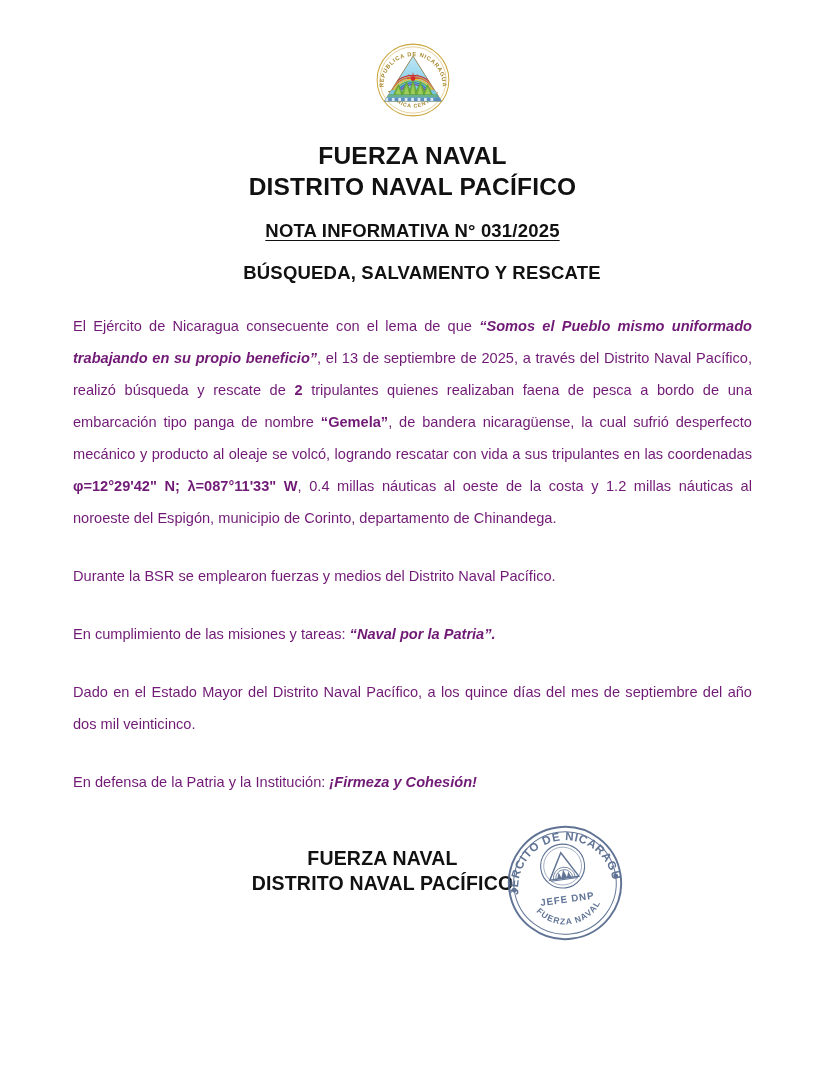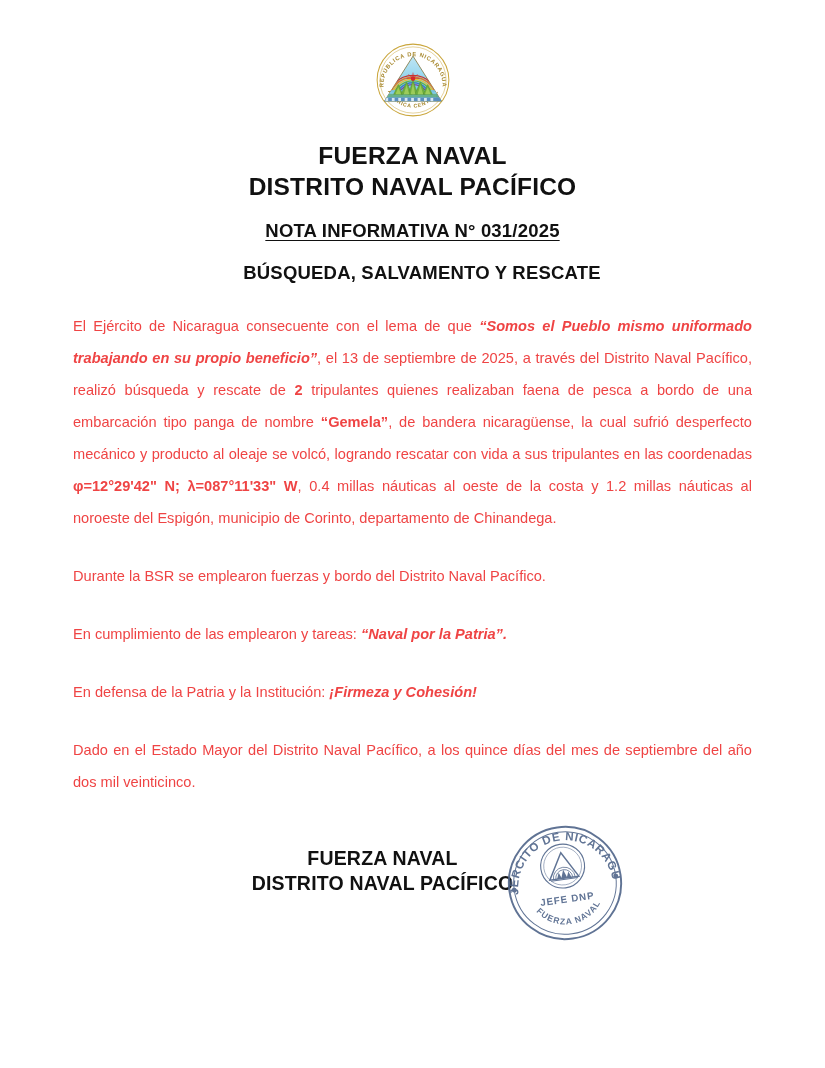--- a/index.html
+++ b/index.html
@@ -78,21 +78,21 @@
     padding-right: 73px;
     box-sizing: border-box;
     margin-top: 26px;
   }
   p.para {
     font-size: 14.6px;
     line-height: 32px;
     text-align: justify;
     text-justify: inter-word;
     margin: 0 0 26px 0;
-    color: #ef4444;
+    color: #701a75;
   }
   p.para:last-child { margin-bottom: 0; }
 
   b, .b { font-weight: bold; }
   .bi { font-weight: bold; font-style: italic; }
 
   
   .sign-area {
     position: relative;
     margin-top: 36px;
@@ -215,27 +215,27 @@
       <span class="u">NOTA INFORMATIVA N° 031/2025</span>
     </div>
     <div class="subject-line">BÚSQUEDA, SALVAMENTO Y RESCATE</div>
   </div>
 
   <div class="body-block">
 
     <p class="para"><span>El Ejército de Nicaragua consecuente con el lema de que </span><span class="bi">“Somos el Pueblo mismo uniformado trabajando en su propio beneficio”</span><span>, el 13 de septiembre de 2025, a través del Distrito Naval Pacífico, realizó búsqueda y rescate de </span><span class="b">2</span><span> tripulantes quienes realizaban faena de pesca a bordo de una embarcación tipo panga de nombre </span><span class="b">“Gemela”</span><span>, de bandera nicaragüense, la cual sufrió desperfecto mecánico y producto al oleaje se volcó, logrando rescatar con vida a sus tripulantes en las coordenadas </span><span class="b">φ=12°29'42" N; λ=087°11'33" W</span><span>, 0.4 millas náuticas al oeste de la costa y 1.2 millas náuticas al noroeste del Espigón, municipio de Corinto, departamento de Chinandega.</span></p>
 
 
-    <p class="para"><span>Durante la BSR se emplearon fuerzas y bordo del Distrito Naval Pacífico.</span></p>
-
-    <p class="para"><span>En cumplimiento de las emplearon y tareas: </span><span class="bi">“Naval por la Patria”.</span></p>
+    <p class="para"><span>Durante la BSR se emplearon fuerzas y medios del Distrito Naval Pacífico.</span></p>
+
+    <p class="para"><span>En cumplimiento de las misiones y tareas: </span><span class="bi">“Naval por la Patria”.</span></p>
+
+    <p class="para"><span>Dado en el Estado Mayor del Distrito Naval Pacífico, a los quince días del mes de septiembre del año dos mil veinticinco.</span></p>
 
     <p class="para"><span>En defensa de la Patria y la Institución: </span><span class="bi">¡Firmeza y Cohesión!</span></p>
-
-    <p class="para"><span>Dado en el Estado Mayor del Distrito Naval Pacífico, a los quince días del mes de septiembre del año dos mil veinticinco.</span></p>
 
     <div class="sign-area">
       <div class="sign-names">
         <div>FUERZA NAVAL</div>
         <div>DISTRITO NAVAL PACÍFICO</div>
       </div>
 
       <svg class="stamp" viewBox="0 0 200 200">
         <g transform="rotate(-8 100 100)">
           <circle cx="100" cy="100" r="92" fill="none" stroke="#53688c" stroke-width="3.2"></circle>

